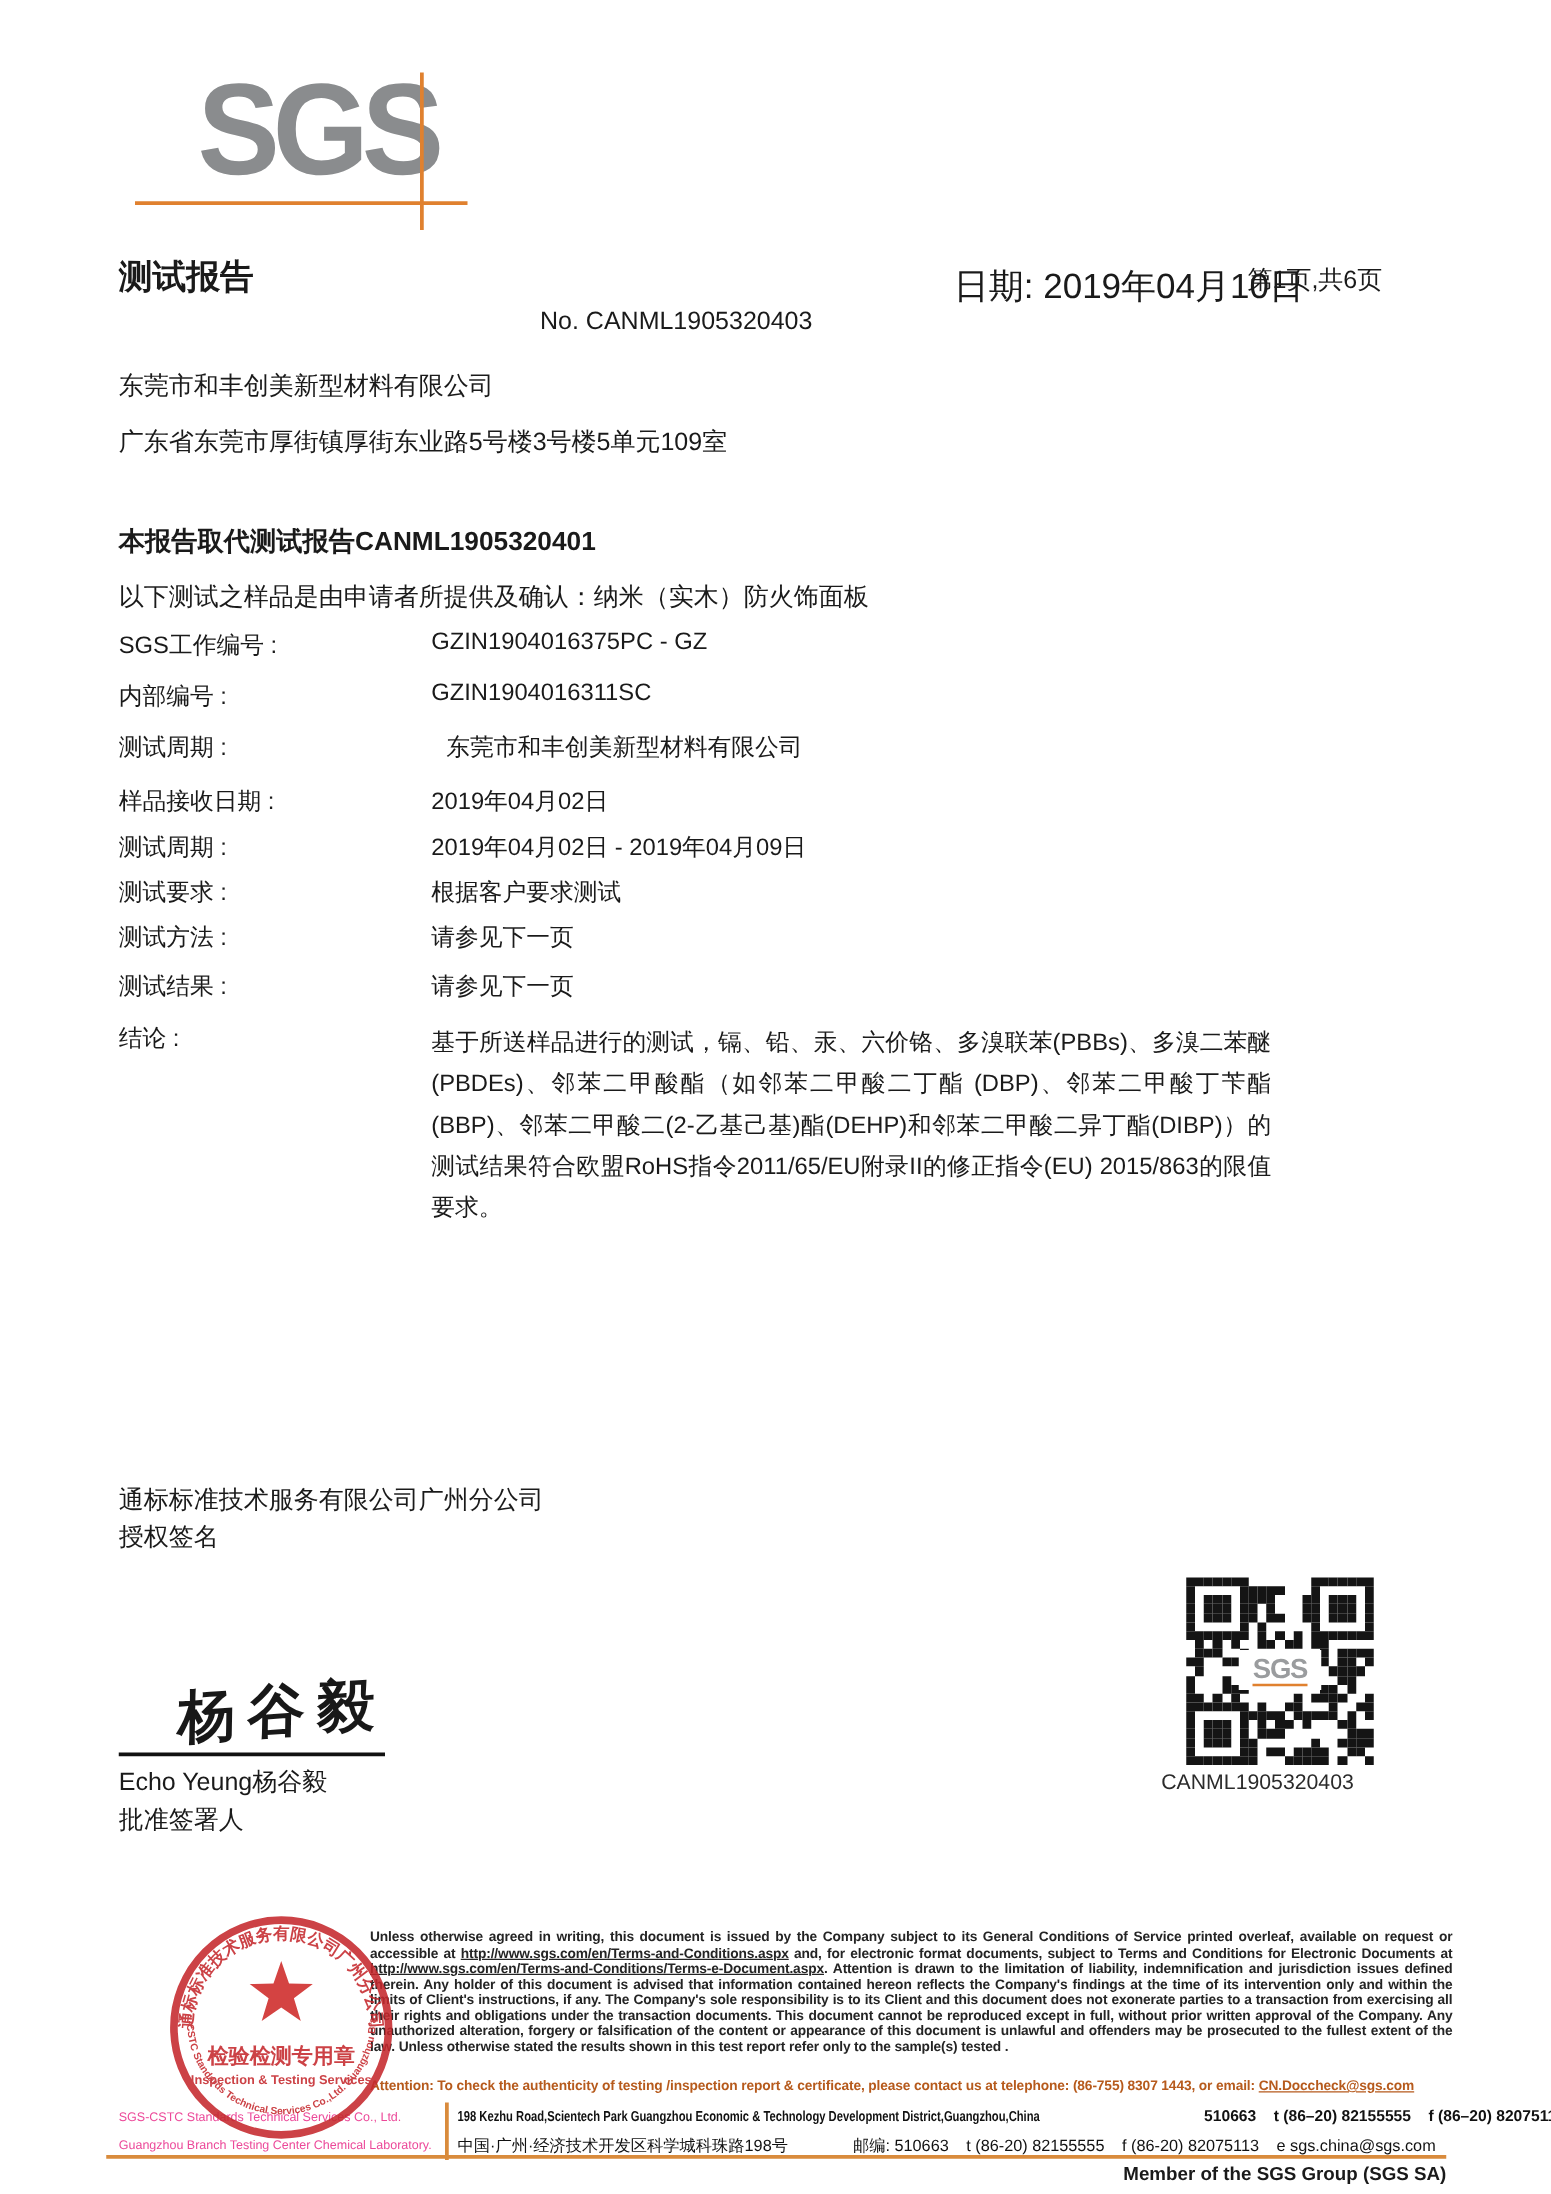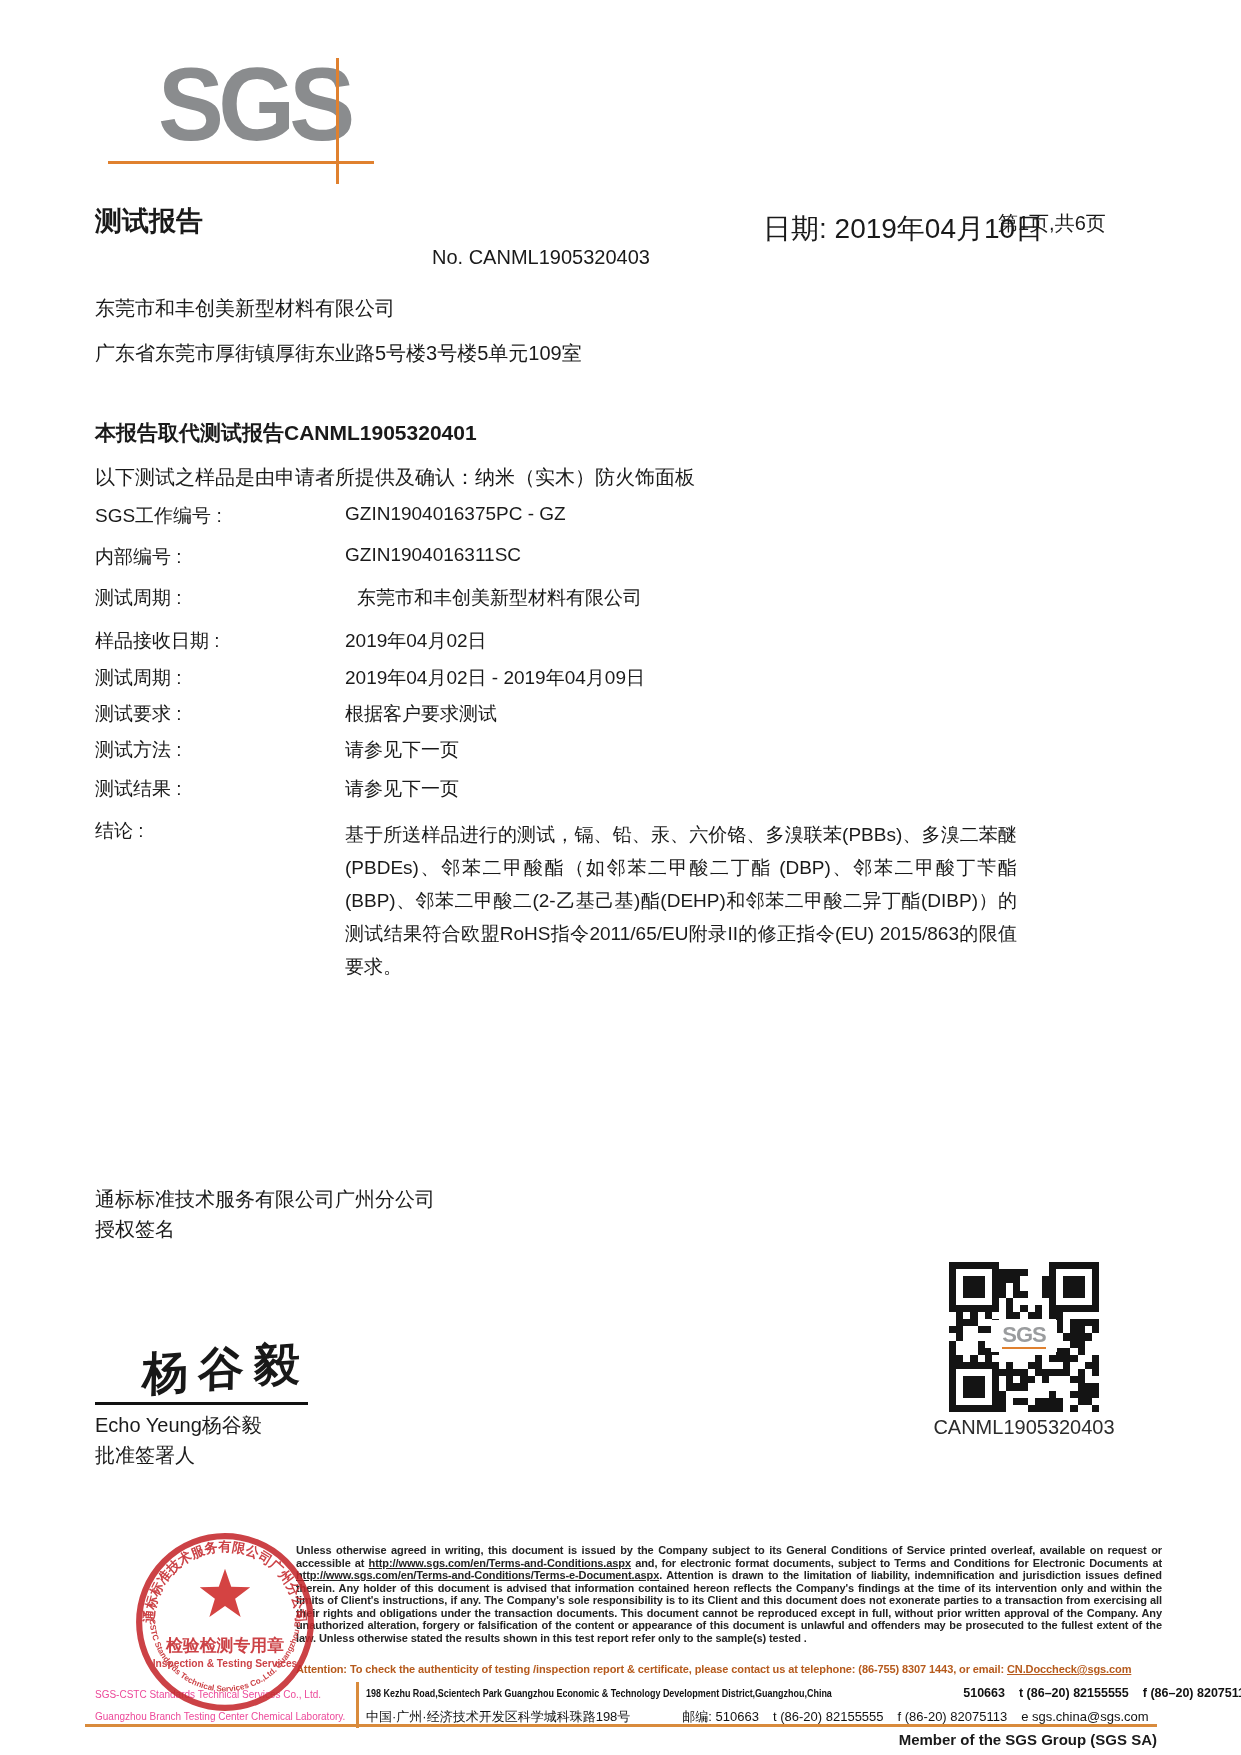--- a/index.html
+++ b/index.html
@@ -61,21 +61,21 @@
     display:grid;grid-template-columns:repeat(21,1fr);grid-template-rows:repeat(21,1fr);background:#fff;}
   .qr-grid .m{background:#141414;}
   .qr-center{
     position:absolute;left:42px;top:58px;width:66px;height:32px;background:#fff;
     display:flex;align-items:center;justify-content:center;
   }
   .qr-center span{
     font-size:22px;font-weight:900;color:#9a9c9e;letter-spacing:-1px;
     border-bottom:2px solid #e0812f;line-height:1.05;
   }
-  .qr-caption{left:929px;top:1416px;width:190px;text-align:center;font-size:20px;color:#2b2b2b;white-space:nowrap;}
+  .qr-caption{left:929px;top:1416px;width:190px;text-align:left;font-size:17px;color:#2b2b2b;white-space:nowrap;}
 
   
   .stamp{left:133px;top:1530px;width:184px;height:184px;opacity:.88;z-index:5;}
 
   
   .disclaimer{
     left:296px;top:1544px;width:866px;
     font-size:11px;line-height:12.55px;font-weight:700;color:#242424;
     text-align:justify;letter-spacing:-0.1px;
   }

